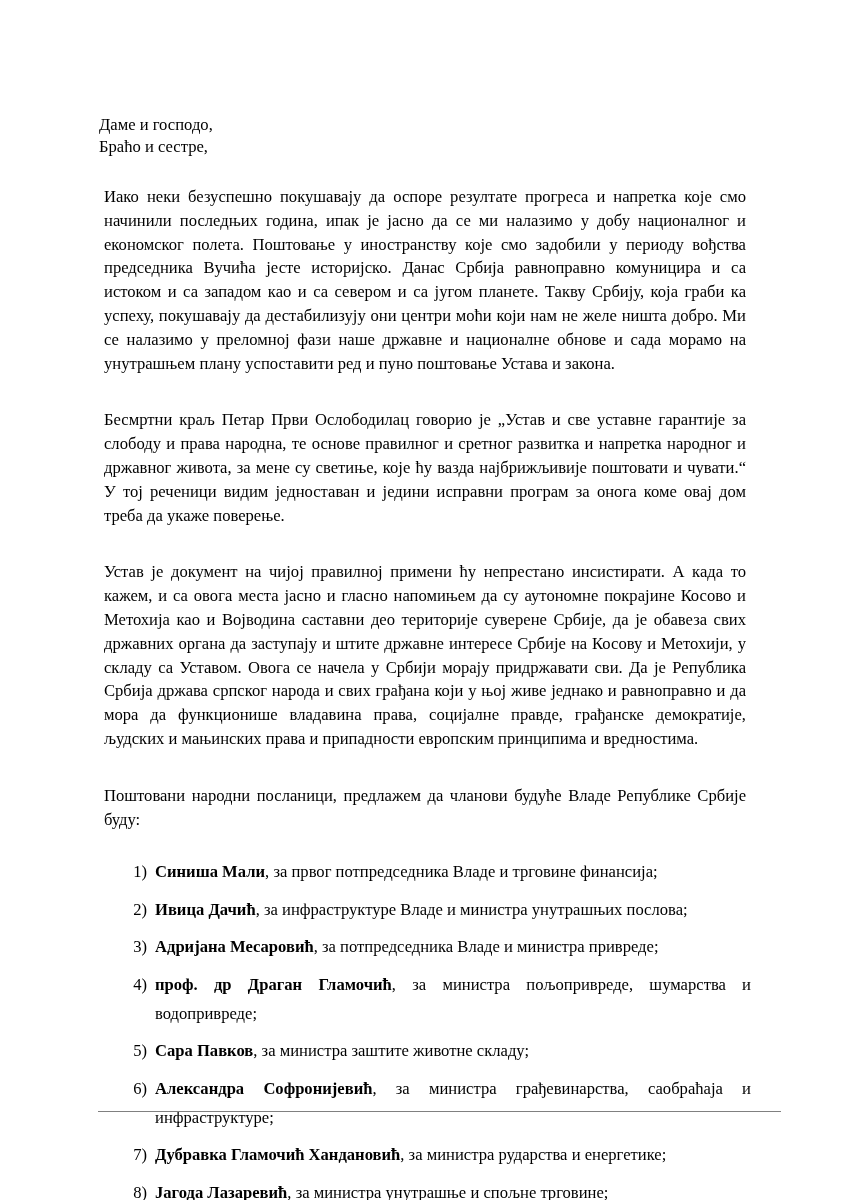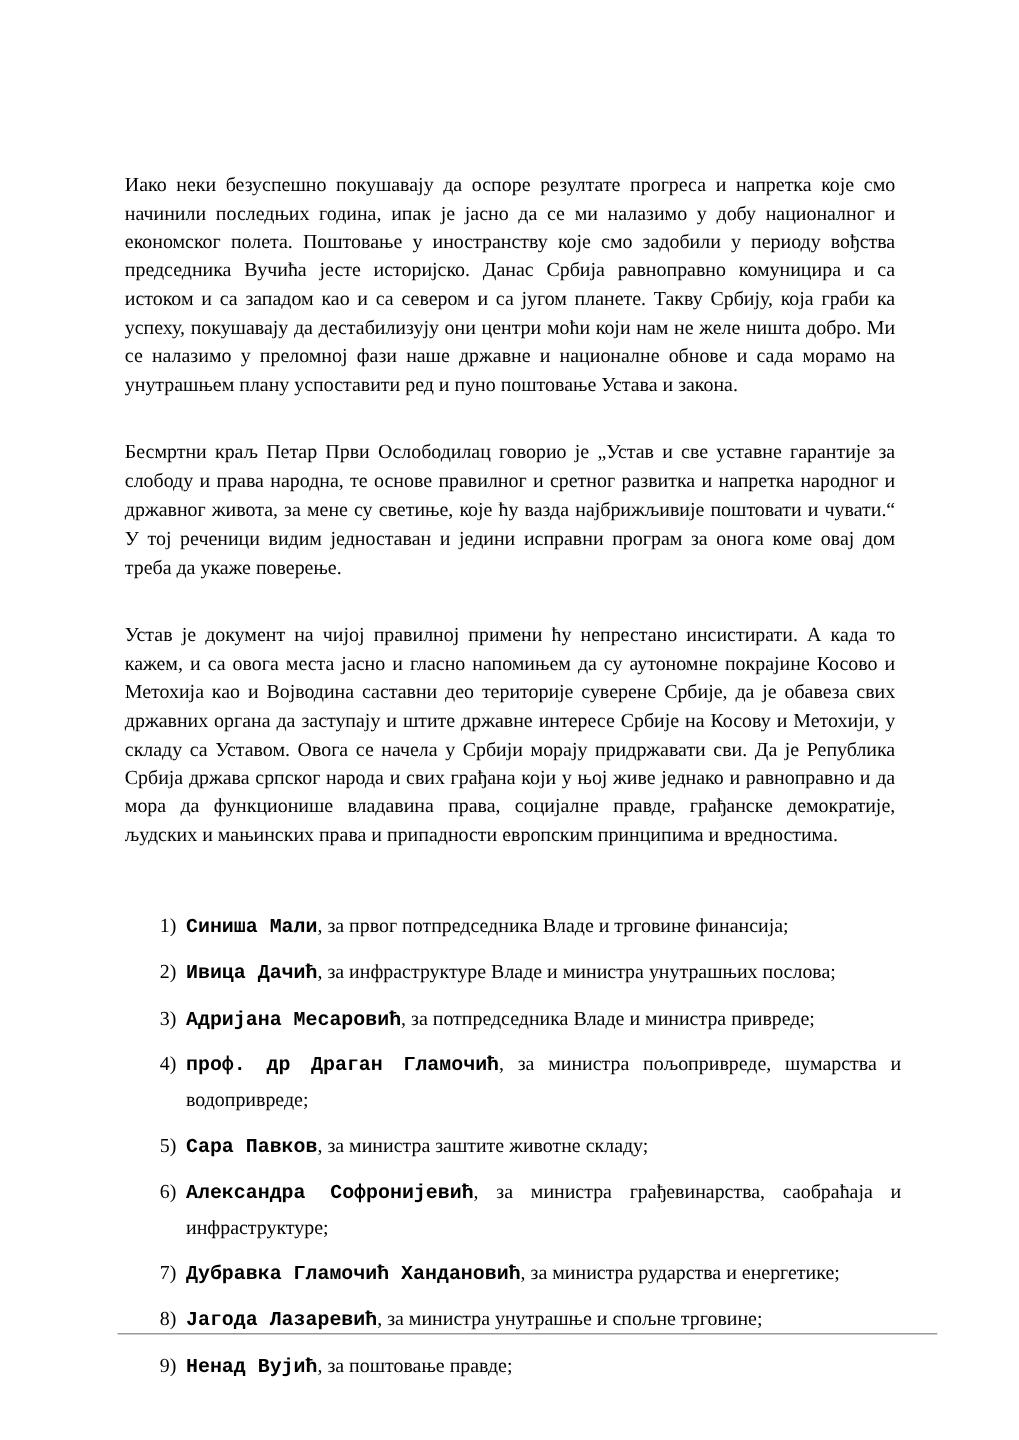--- a/index.html
+++ b/index.html
@@ -72,21 +72,20 @@
   ol.minister-list > li .num {
     position: absolute;
     left: 0;
     top: 0;
     width: 48px;
     text-align: right;
     padding-right: 0;
   }
   ol.minister-list > li .name {
     font-weight: bold;
-    font-family: Liberation Mono, monospace;
   }
   ol.minister-list > li .rest {
     font-weight: normal;
   }
   
   ol.minister-list > li.wrap { text-align: justify; }
   ol.minister-list > li.nowrap { text-align: left; }
 
   hr.footer-rule {
     position: absolute;
@@ -100,35 +99,40 @@
     box-sizing: border-box;
   }
 </style>
 </head>
 <body>
 
 <div class="page">
 
   <div class="content">
 
+    <div class="salutation">
+      <div>Даме и господо,</div>
+      <div>Браћо и сестре,</div>
+    </div>
 
     <div class="gap-md"></div>
 
     <p class="body-par">Иако неки безуспешно покушавају да оспоре резултате прогреса и напретка које смо начинили последњих година, ипак је јасно да се ми налазимо у добу националног и економског полета. Поштовање у иностранству које смо задобили у периоду вођства председника Вучића јесте историјско. Данас Србија равноправно комуницира и са истоком и са западом као и са севером и са југом планете. Такву Србију, која граби ка успеху, покушавају да дестабилизују они центри моћи који нам не желе ништа добро. Ми се налазимо у преломној фази наше државне и националне обнове и сада морамо на унутрашњем плану успоставити ред и пуно поштовање Устава и закона.</p>
 
     <div class="gap-md"></div>
 
     <p class="body-par">Бесмртни краљ Петар Први Ослободилац говорио је „Устав и све уставне гарантије за слободу и права народна, те основе правилног и сретног развитка и напретка народног и државног живота, за мене су светиње, које ћу вазда најбрижљивије поштовати и чувати.“ У тој реченици видим једноставан и једини исправни програм за онога коме овај дом треба да укаже поверење.</p>
 
     <div class="gap-md"></div>
 
     <p class="body-par">Устав је документ на чијој правилној примени ћу непрестано инсистирати. А када то кажем, и са овога места јасно и гласно напомињем да су аутономне покрајине Косово и Метохија као и Војводина  саставни део територије суверене Србије, да је обавеза свих државних органа да заступају и штите државне интересе Србије на Косову и Метохији, у складу са Уставом. Овога се начела у Србији морају придржавати сви. Да је Република Србија држава српског народа и свих грађана који у њој живе једнако и равноправно и да мора да функционише владавина права, социјалне правде, грађанске демократије, људских и мањинских права  и припадности европским принципима и вредностима.</p>
 
     <div class="gap-md"></div>
 
+    <p class="body-par">Поштовани народни посланици, предлажем да чланови будуће Владе Републике Србије буду:</p>
 
     <div class="gap-sm"></div>
 
     <ol class="minister-list" id="minister-list">
         <li class="nowrap"><span class="num">1)</span><span class="name">Синиша Мали</span><span class="rest">, за првог потпредседника Владе и трговине финансија;</span></li>
         <li class="nowrap"><span class="num">2)</span><span class="name">Ивица Дачић</span><span class="rest">, за инфраструктуре Владе и министра унутрашњих послова;</span></li>
         <li class="nowrap"><span class="num">3)</span><span class="name">Адријана Месаровић</span><span class="rest">, за потпредседника Владе и министра привреде;</span></li>
         <li class="wrap"><span class="num">4)</span><span class="name">проф. др Драган Гламочић</span><span class="rest">, за министра пољопривреде, шумарства и водопривреде;</span></li>
         <li class="nowrap"><span class="num">5)</span><span class="name">Сара Павков</span><span class="rest">, за министра заштите животне складу;</span></li>
         <li class="wrap"><span class="num">6)</span><span class="name">Александра Софронијевић</span><span class="rest">, за министра грађевинарства, саобраћаја и инфраструктуре;</span></li>

